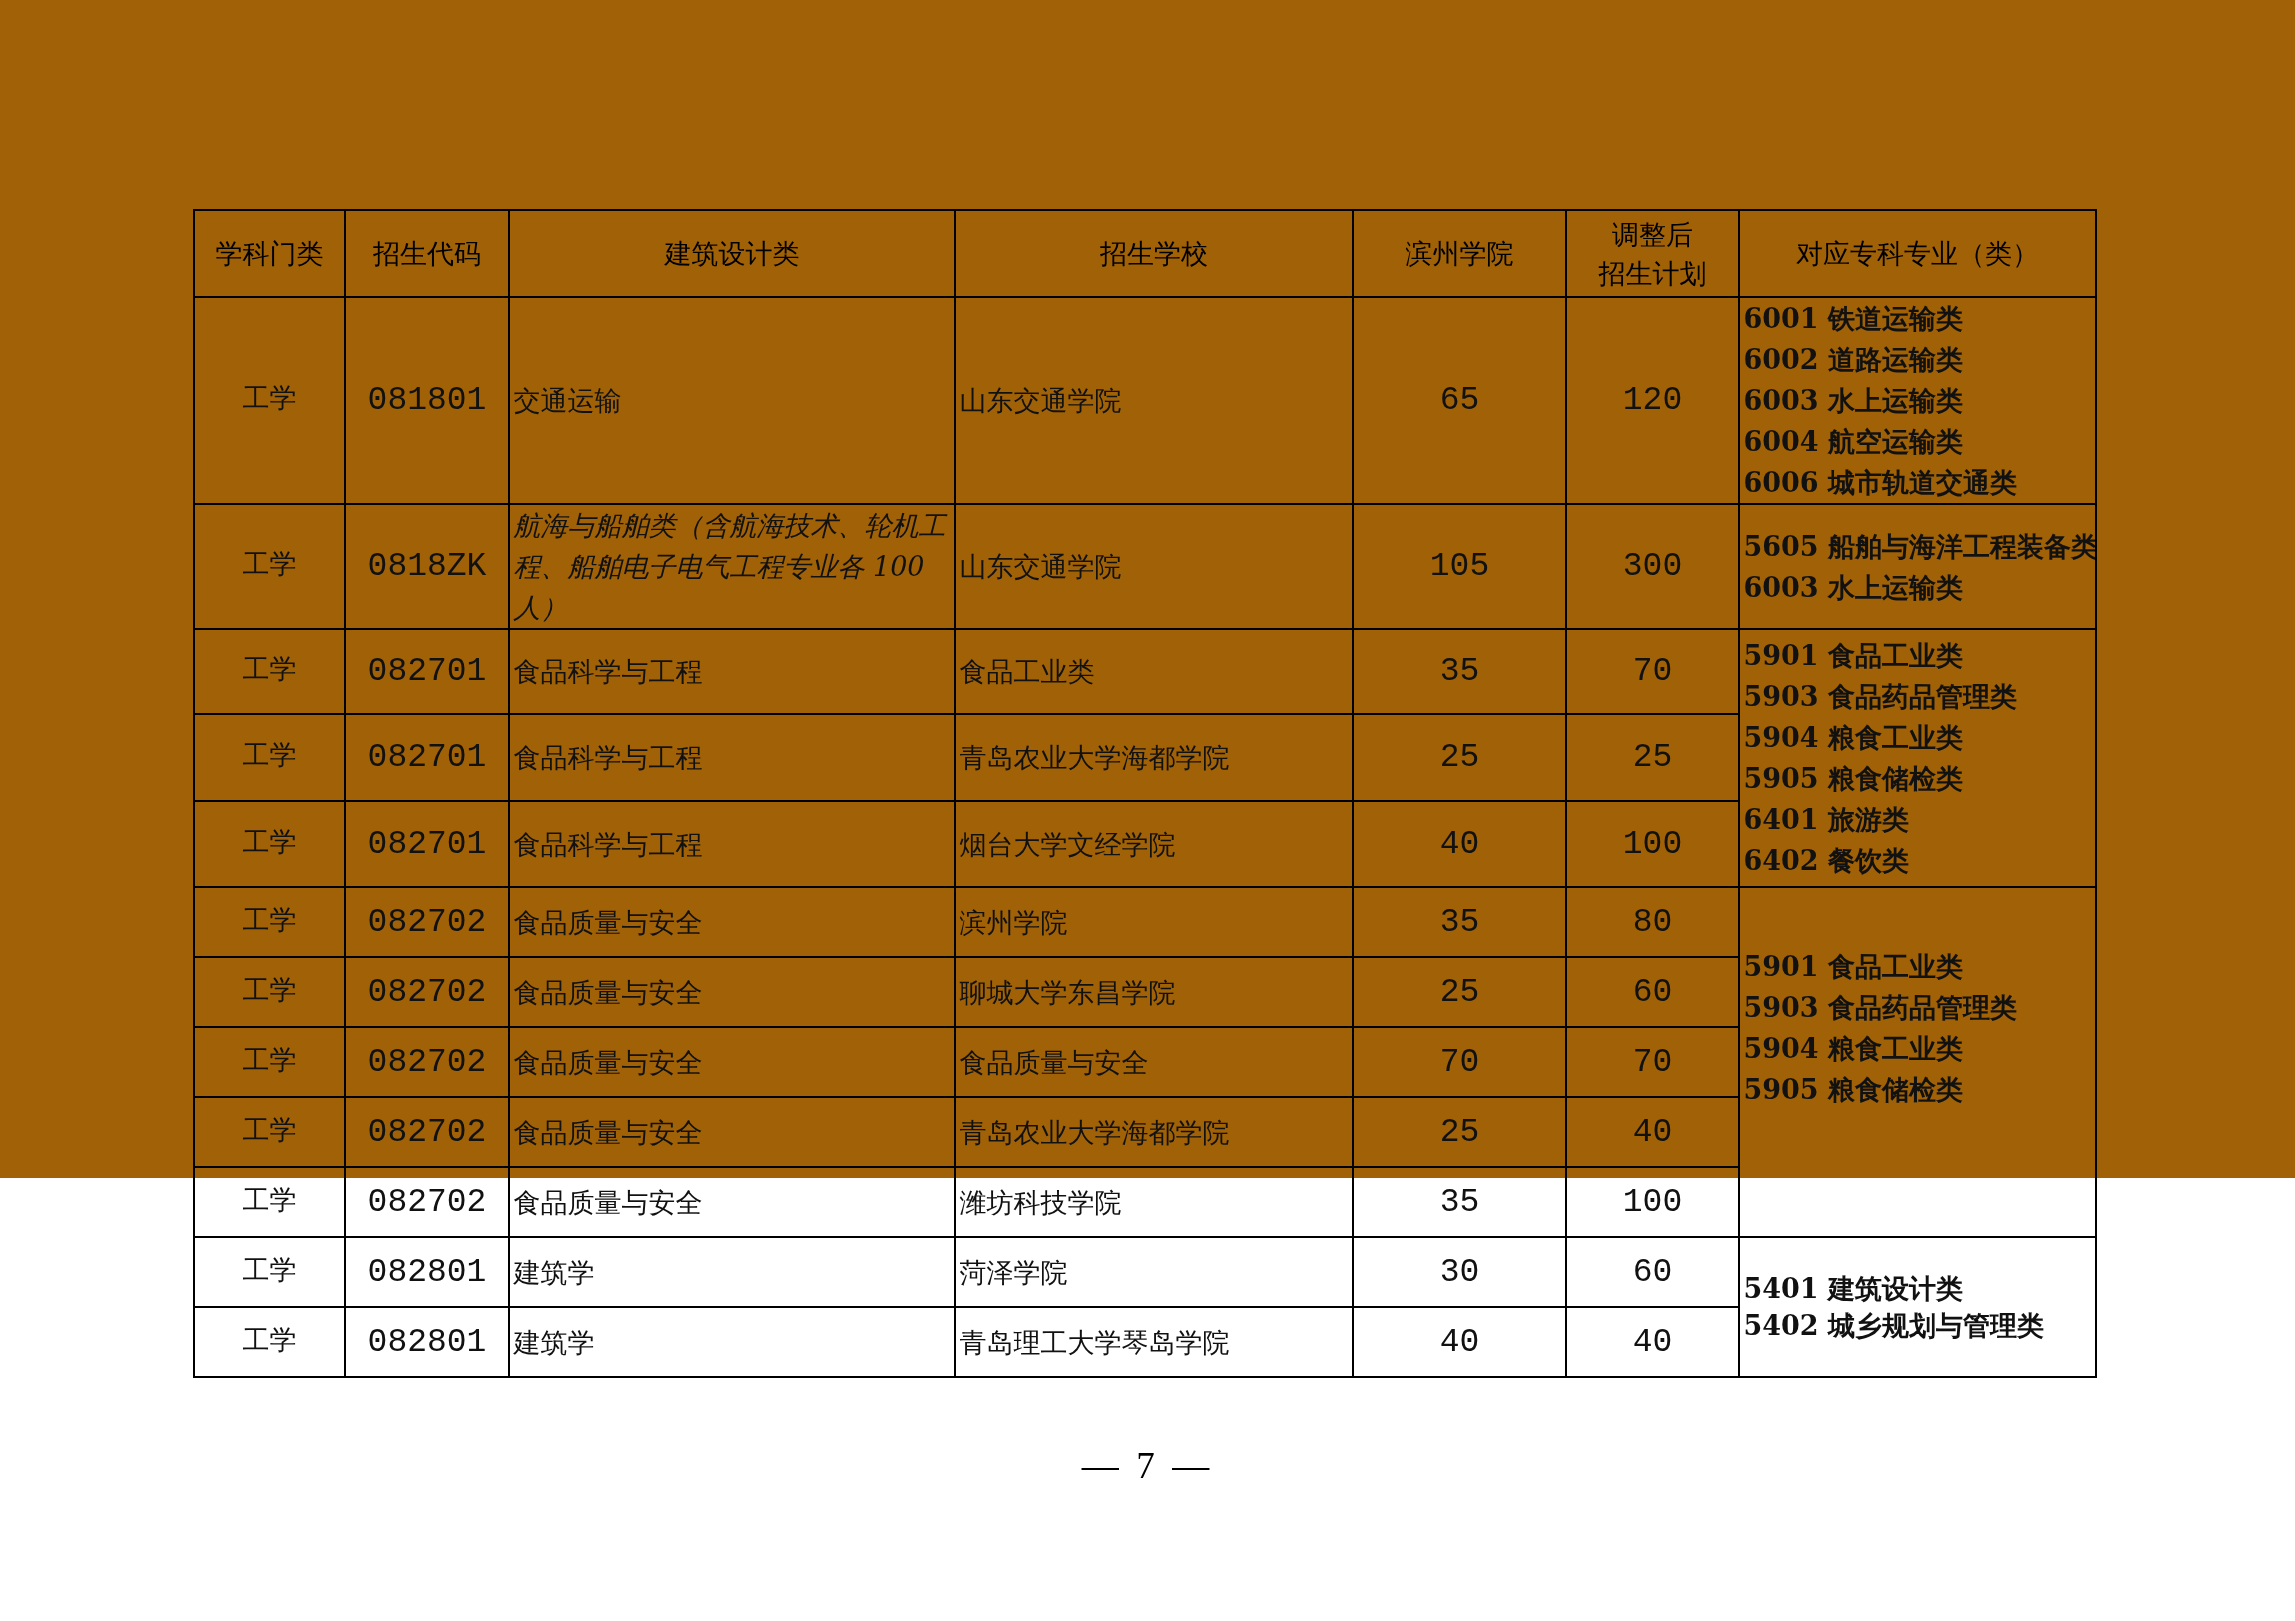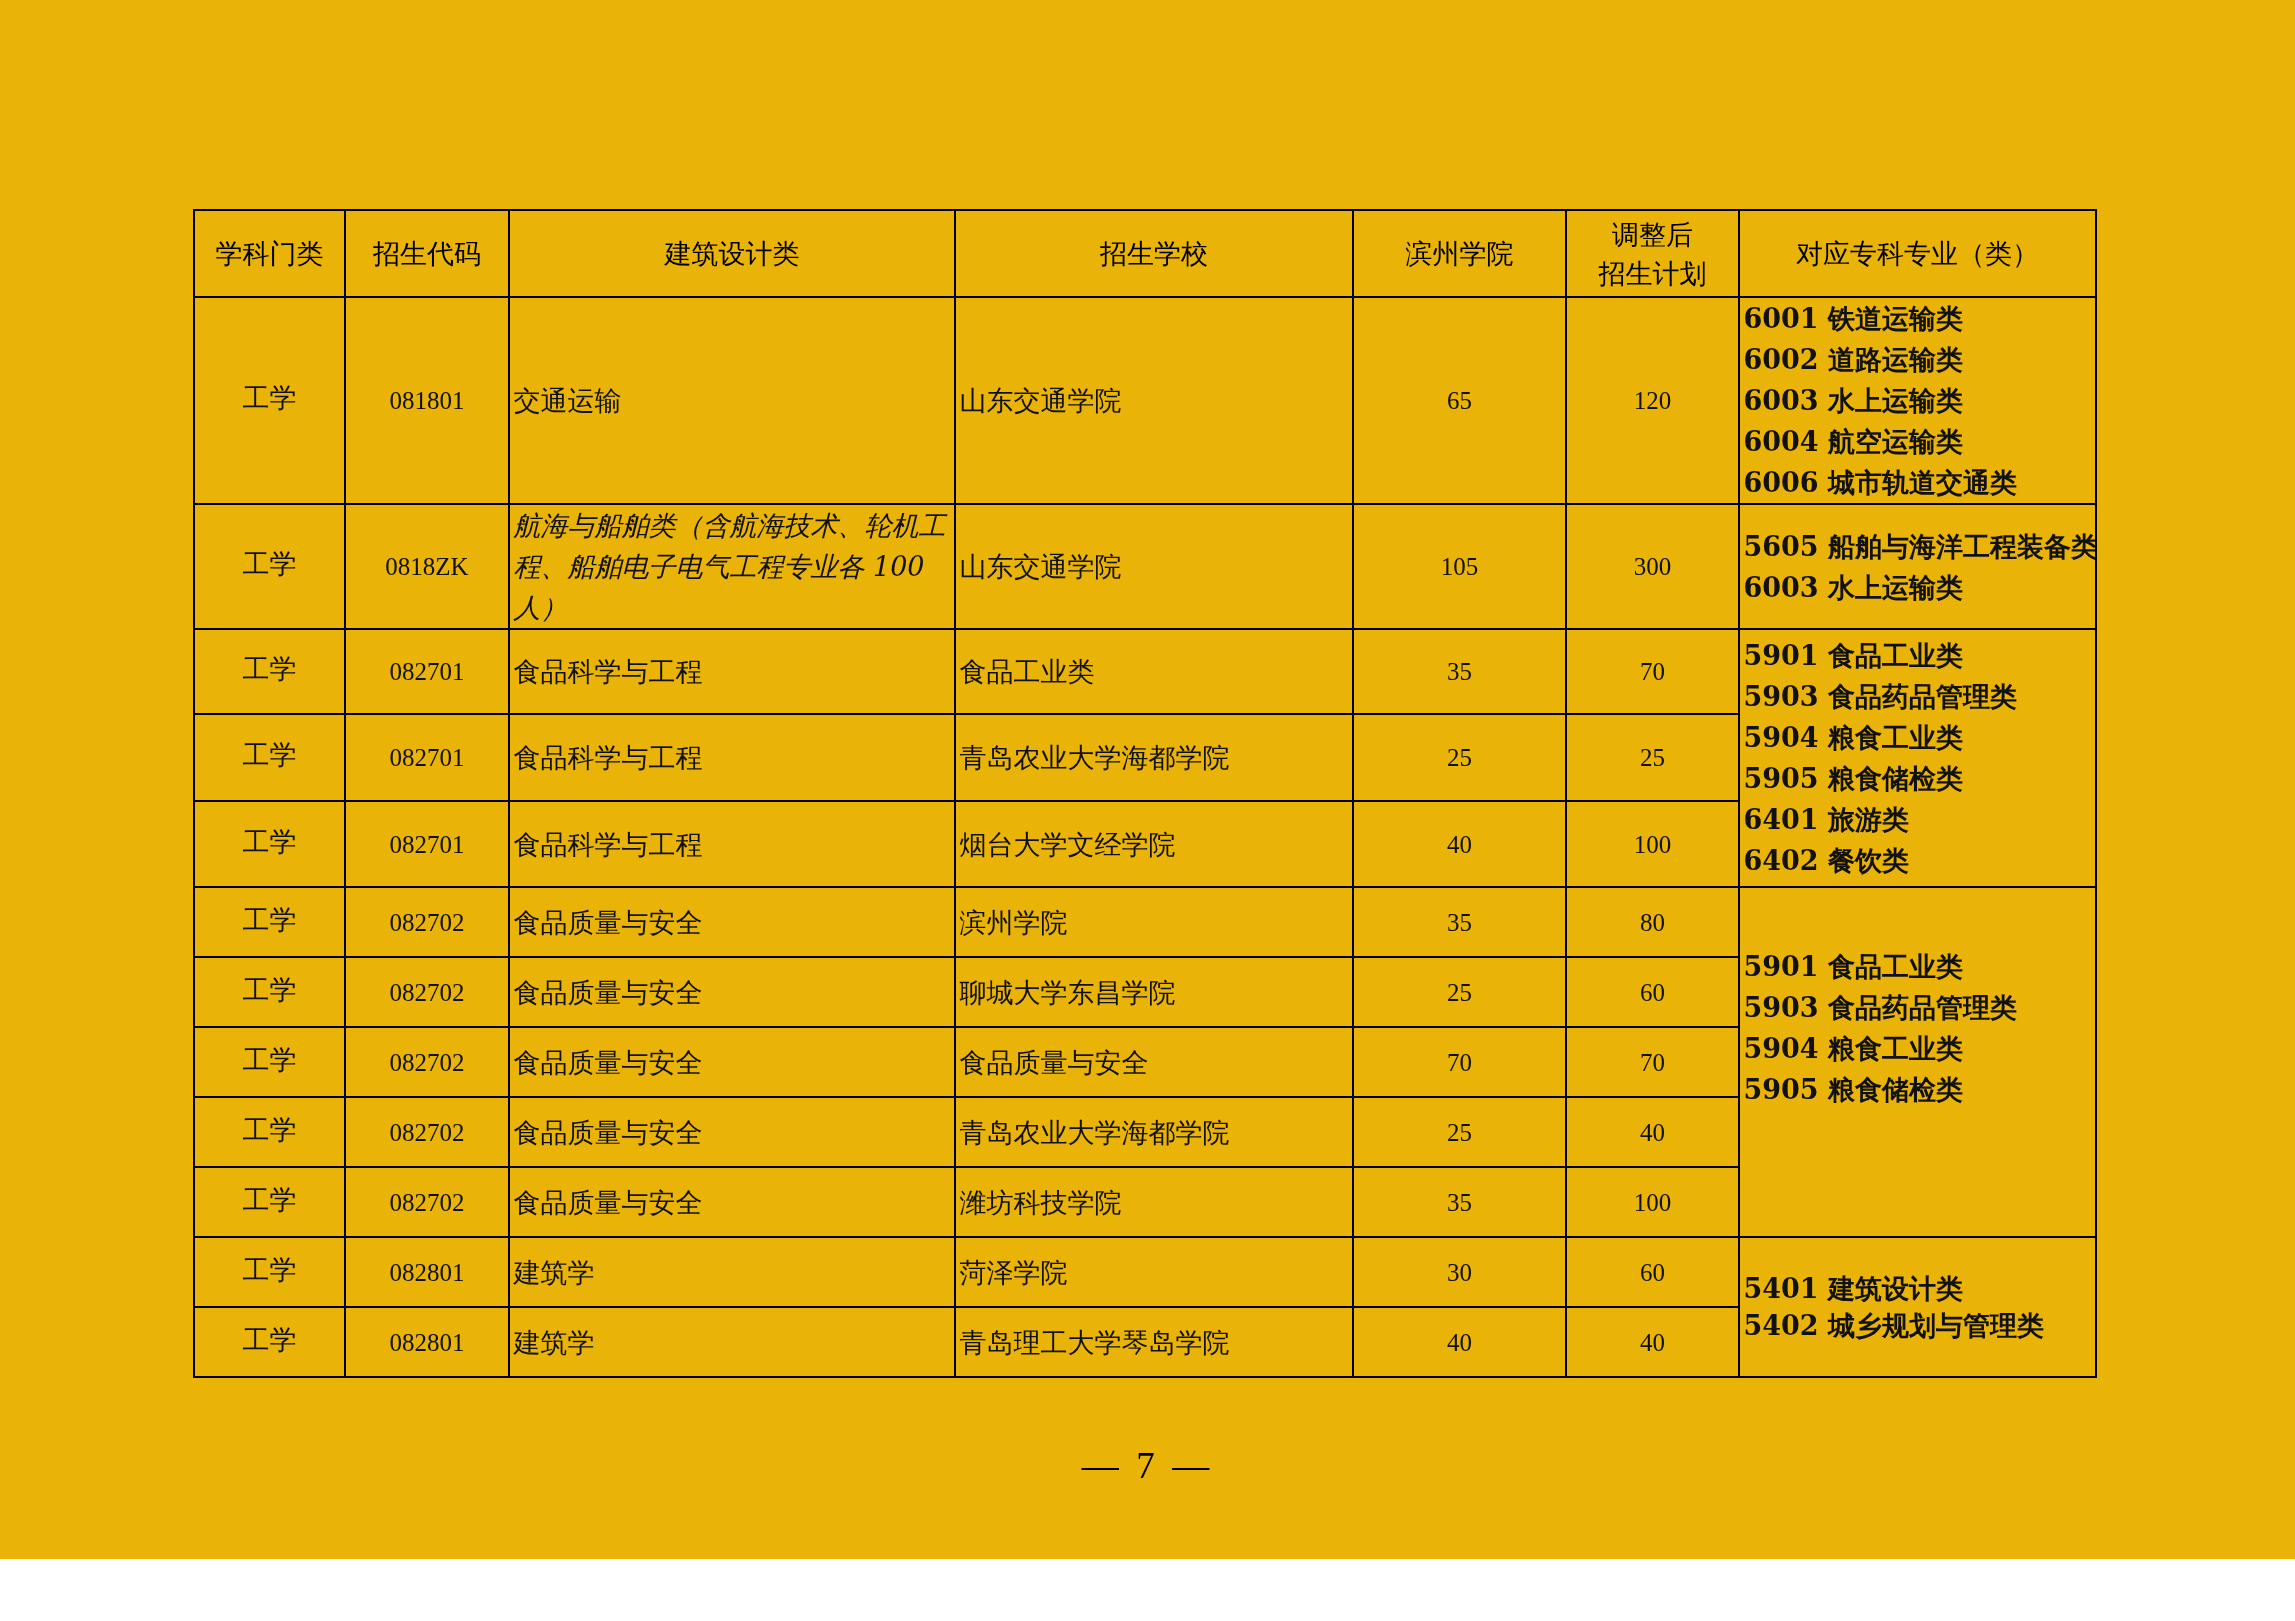--- a/index.html
+++ b/index.html
@@ -1,17 +1,17 @@
 <!DOCTYPE html>
 <html style="font-size:11px"><head>
 <meta charset="utf-8">
 <style>
   html, body { margin: 0; padding: 0; background: #ffffff; }
   body { width: 2295px; height: 1622px; position: relative; overflow: hidden; }
-  .page { position: absolute; left: 0; top: 0; width: 2295px; height: 1559px; background: #eab308; }
+  .page { position: absolute; left: 0; top: 0; width: 2295px; height: 1178px; background: #a16207; }
   table.plan {
     position: absolute; left: 193px; top: 209px;
     border-collapse: collapse; table-layout: fixed;
     width: 1903px;
   }
   table.plan td, table.plan th {
     border: 2px solid #000;
     padding: 0 3.4px;
     color: #111;
     font-family: "DejaVu Serif", "Liberation Serif", serif;
@@ -23,23 +23,23 @@
   }
   table.plan th {
     font-family: "DejaVu Sans", "Liberation Sans", sans-serif;
     font-weight: normal;
     font-size: 27px;
     line-height: 39px;
     text-align: center;
     color: #000;
   }
   table.plan td.num, table.plan td.code, table.plan td.cat {
-    font-family: Liberation Serif, serif;
+    font-family: Liberation Mono, monospace;
     text-align: center;
-    font-size: 25px;
+    font-size: 33px;
   }
   table.plan td.cat { font-family: Liberation Mono, monospace; font-size: 27px; }
   table.plan td.left { text-align: left; }
   td.spec { font-size: 27px; line-height: 41px; }
   td.spec .line { display: block; white-space: nowrap; font-weight: bold; }
   .major-multi { line-height: 40px; font-style: italic; }
   .pageno {
     position: absolute; left: 0; width: 2295px; top: 1444px;
     text-align: center;
     font-family: "Liberation Serif", "DejaVu Serif", serif;

